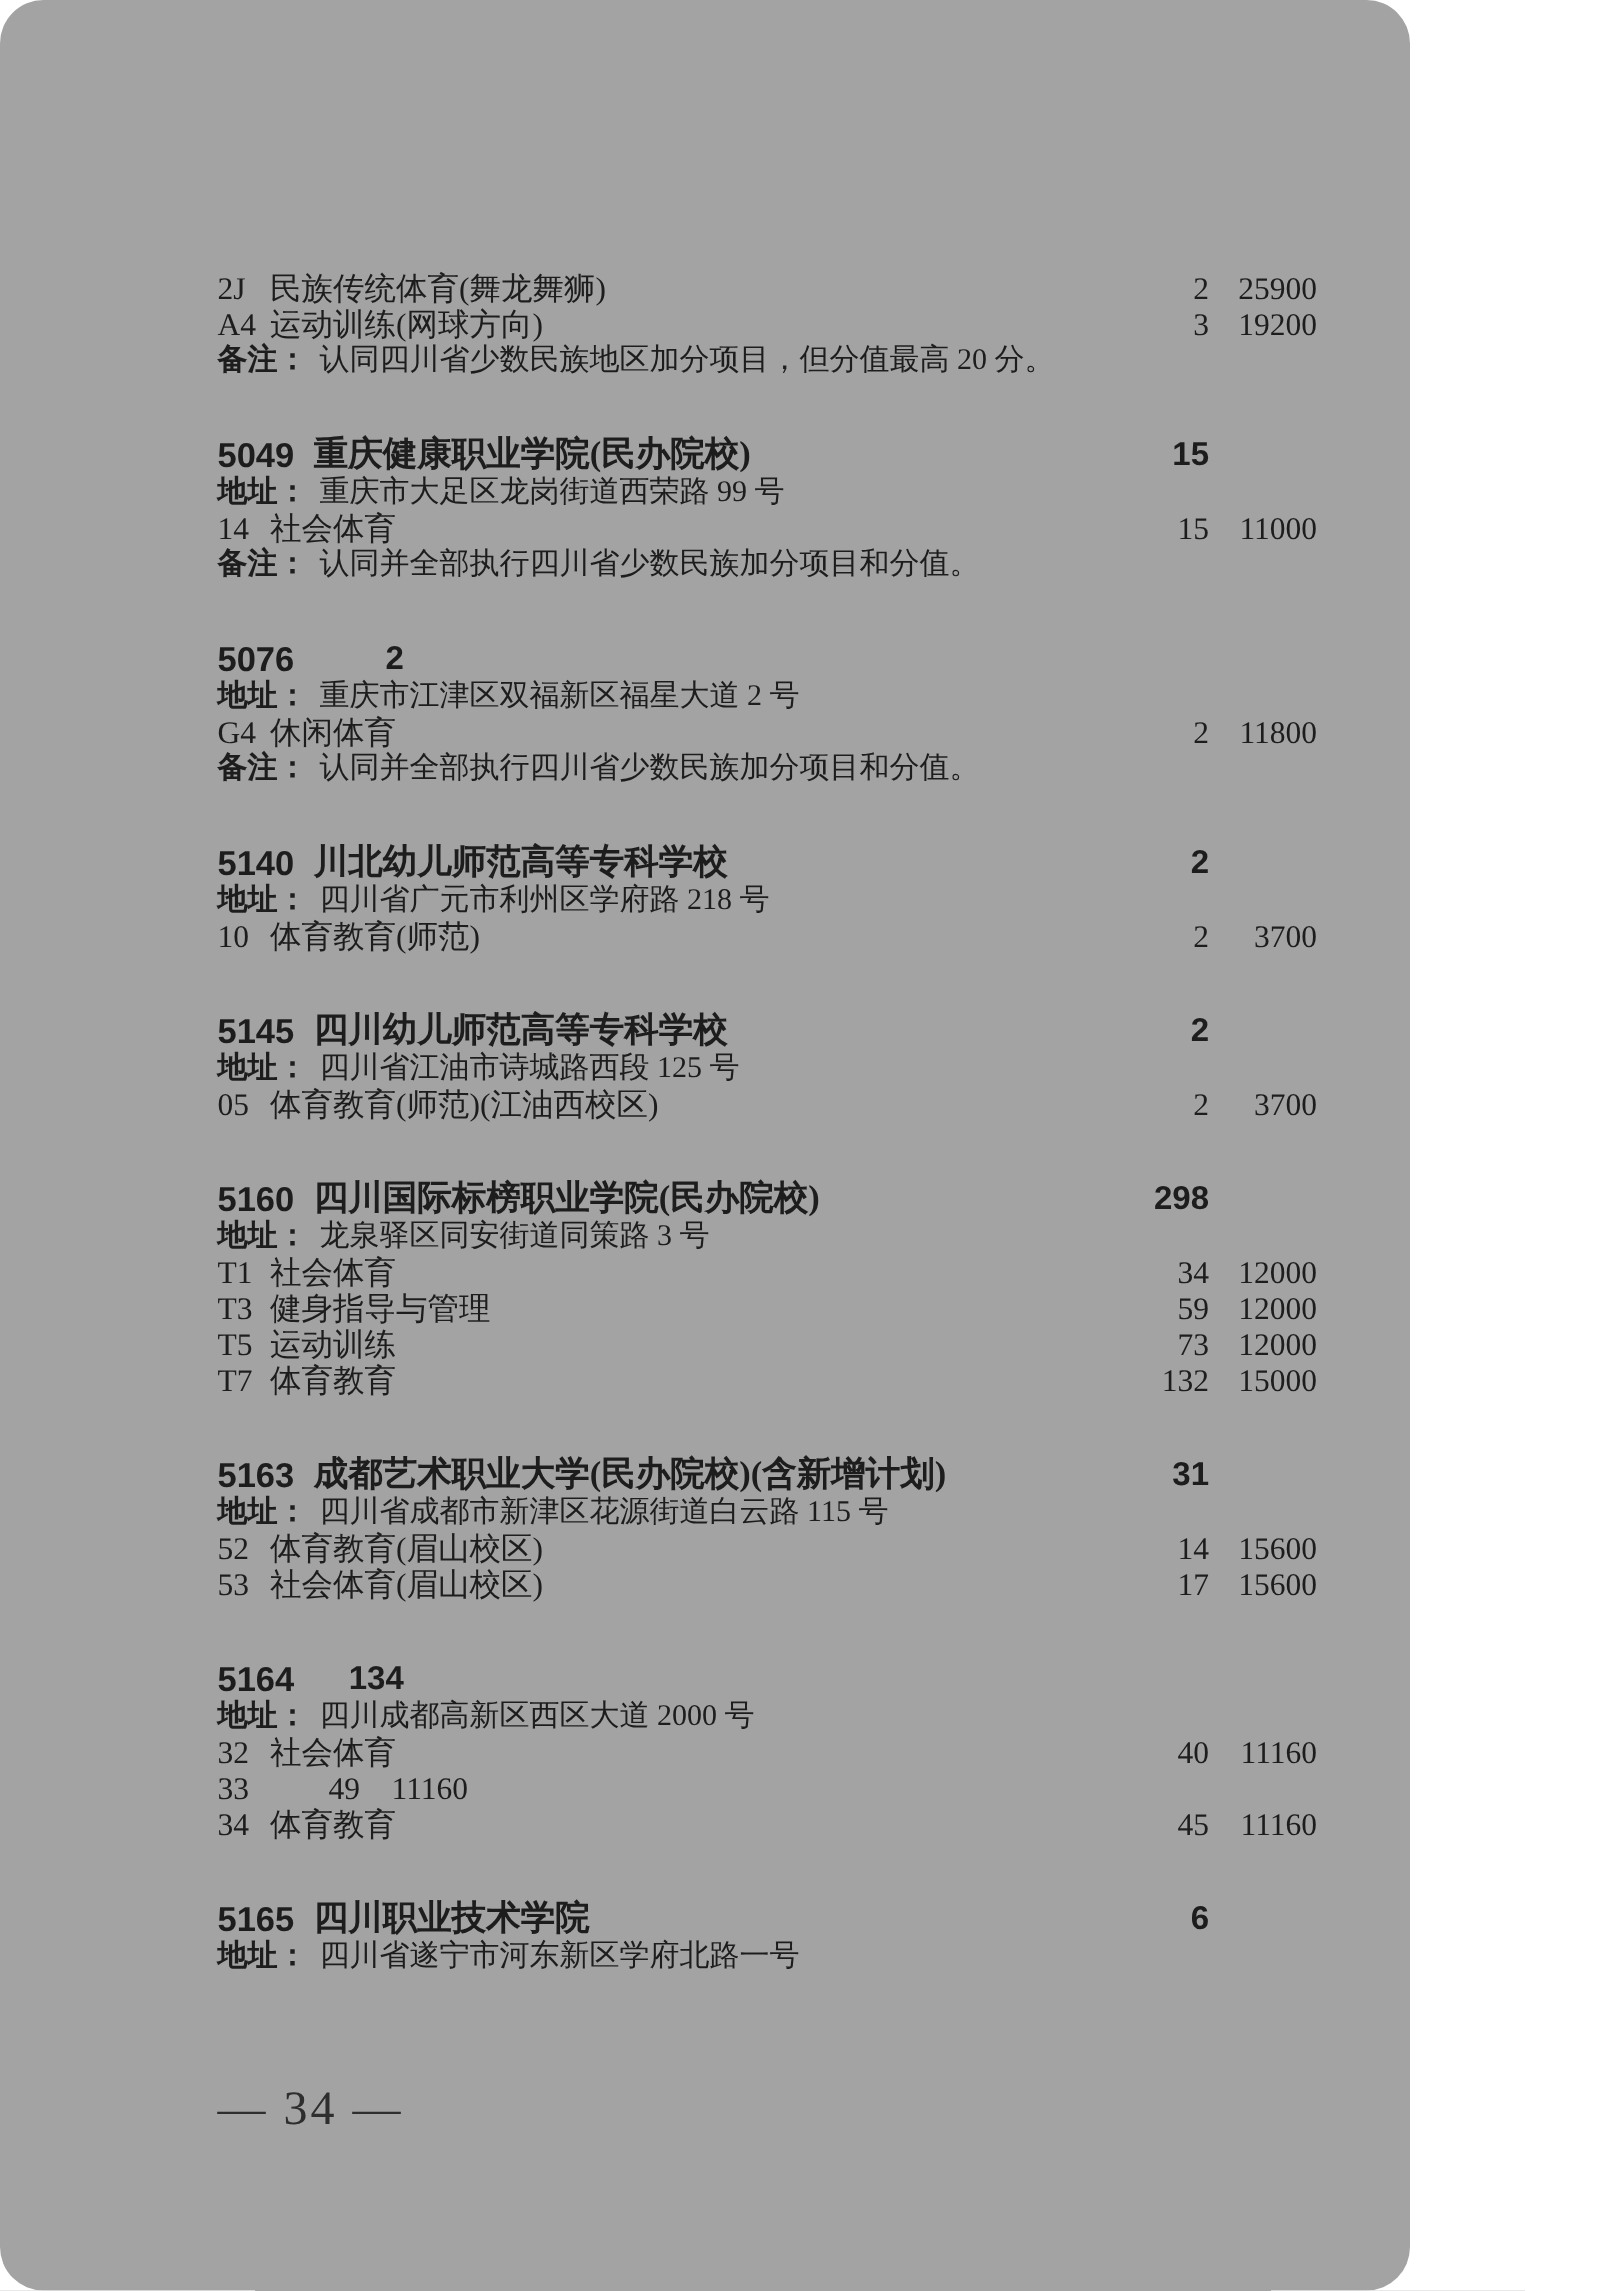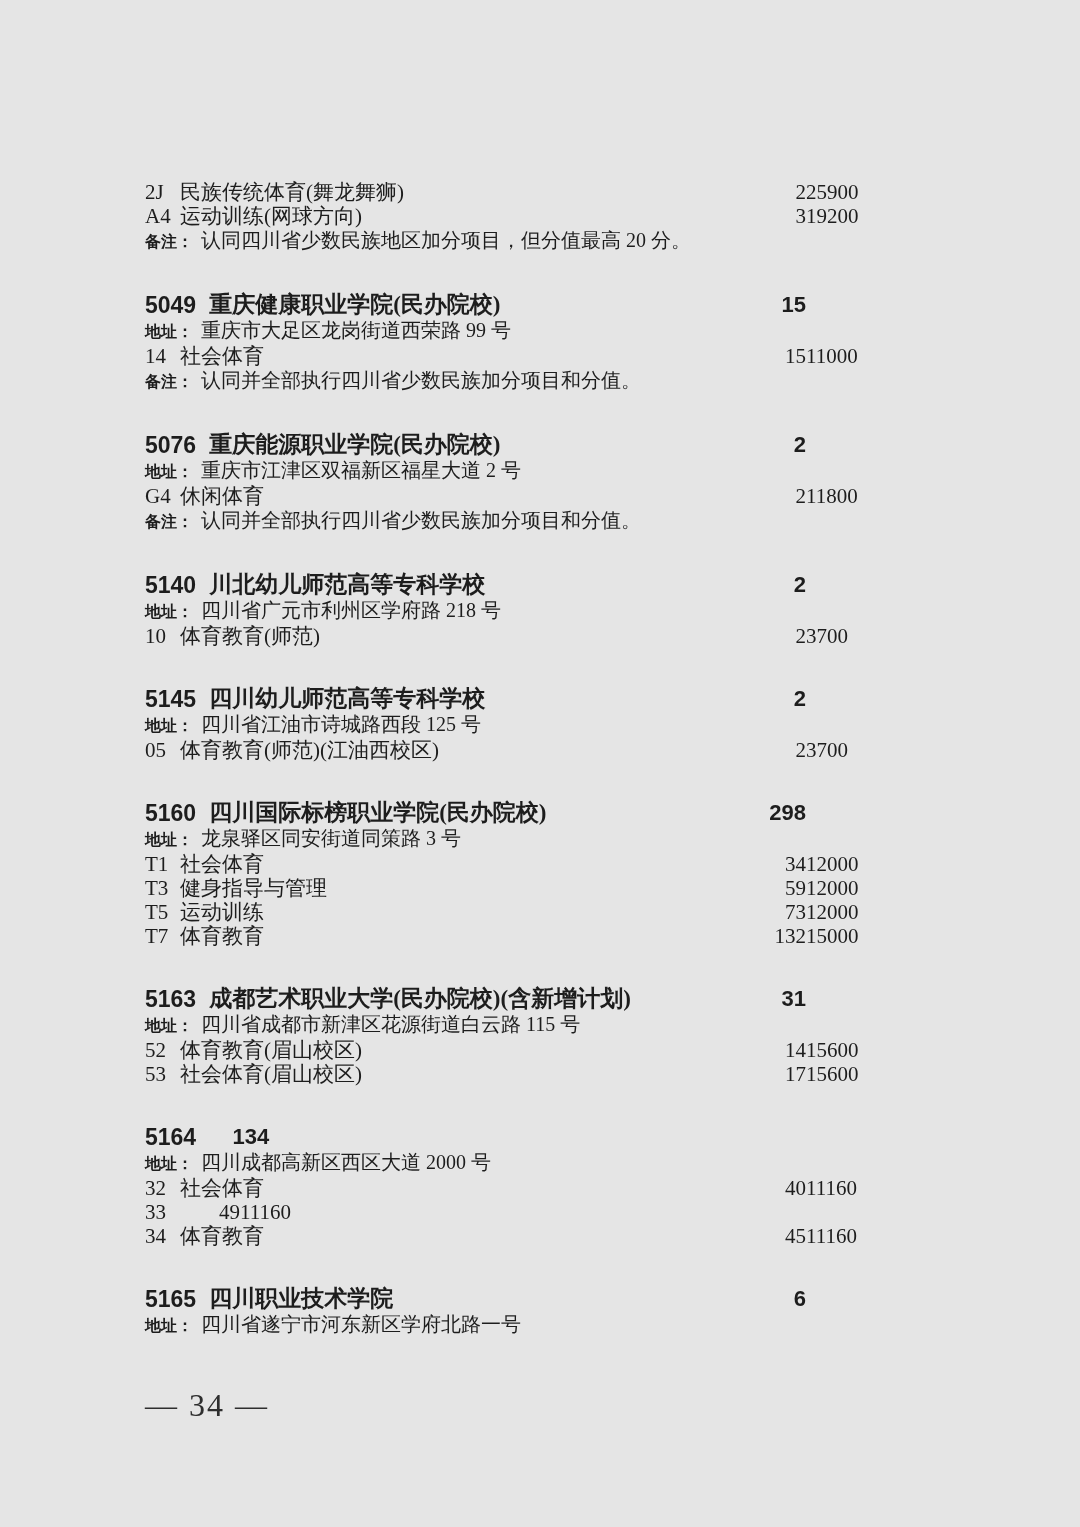--- a/index.html
+++ b/index.html
@@ -1,23 +1,24 @@
 <!DOCTYPE html>
 <html><head>
 <meta charset="utf-8">
 <style>
   html, body { margin: 0; padding: 0; background: #ffffff; }
   .page {
     position: relative;
-    width: 1080px;
+    width: 940px;
     height: 1527px;
-    background: #e5e5e5;
+    background: #a3a3a3;
     color: #1d1d1d;
     font-family: "Liberation Serif", "DejaVu Serif", serif;
     overflow: hidden;
+    border-radius: 29px;
   }
   .content {
     position: absolute;
     left: 145px;
     top: 180px;
     width: 733px;
   }
   
   .row {
     display: flex;
@@ -33,20 +34,21 @@
   }
   .major-row .m-name { flex: 1 1 auto; overflow: hidden; }
   .col-quota {
     flex: none;
     width: 60px;
     text-align: right;
   }
   .col-fee {
     flex: none;
     width: 72px;
+    text-align: right;
   }
   
   .sec-header {
     display: flex;
     align-items: center;
     font-family: "Liberation Sans", "DejaVu Sans", sans-serif;
     font-weight: 700;
     font-size: 23px;
     line-height: 26px;
     white-space: nowrap;
@@ -57,21 +59,21 @@
     flex: none;
     width: 60px;
     text-align: right;
     font-size: 22px;
   }
   .sec-header .s-fee-spacer { flex: none; width: 72px; }
   
   .label {
     font-family: Liberation Sans, sans-serif;
     font-weight: 700;
-    font-size: 16px;
+    font-size: 20px;
     margin-right: 8px;
     flex: none;
   }
   .addr-row, .remark-row {
     display: flex;
     align-items: baseline;
     font-size: 20px;
     line-height: 24px;
     white-space: nowrap;
   }
@@ -132,21 +134,20 @@
       </div>
       <div class="remark-row">
         <span class="label">备注：</span>
         <span>认同并全部执行四川省少数民族加分项目和分值。</span>
       </div>
     </div>
 
     <div class="section">
       <div class="sec-header">
         <span class="s-code">5076</span>
-        <span class="s-name">重庆能源职业学院(民办院校)</span>
         <span class="s-total">2</span>
         <span class="s-fee-spacer"></span>
       </div>
       <div class="addr-row">
         <span class="label">地址：</span>
         <span>重庆市江津区双福新区福星大道 2 号</span>
       </div>
       <div class="row major-row">
         <span class="m-code">G4</span>
         <span class="m-name">休闲体育</span>

